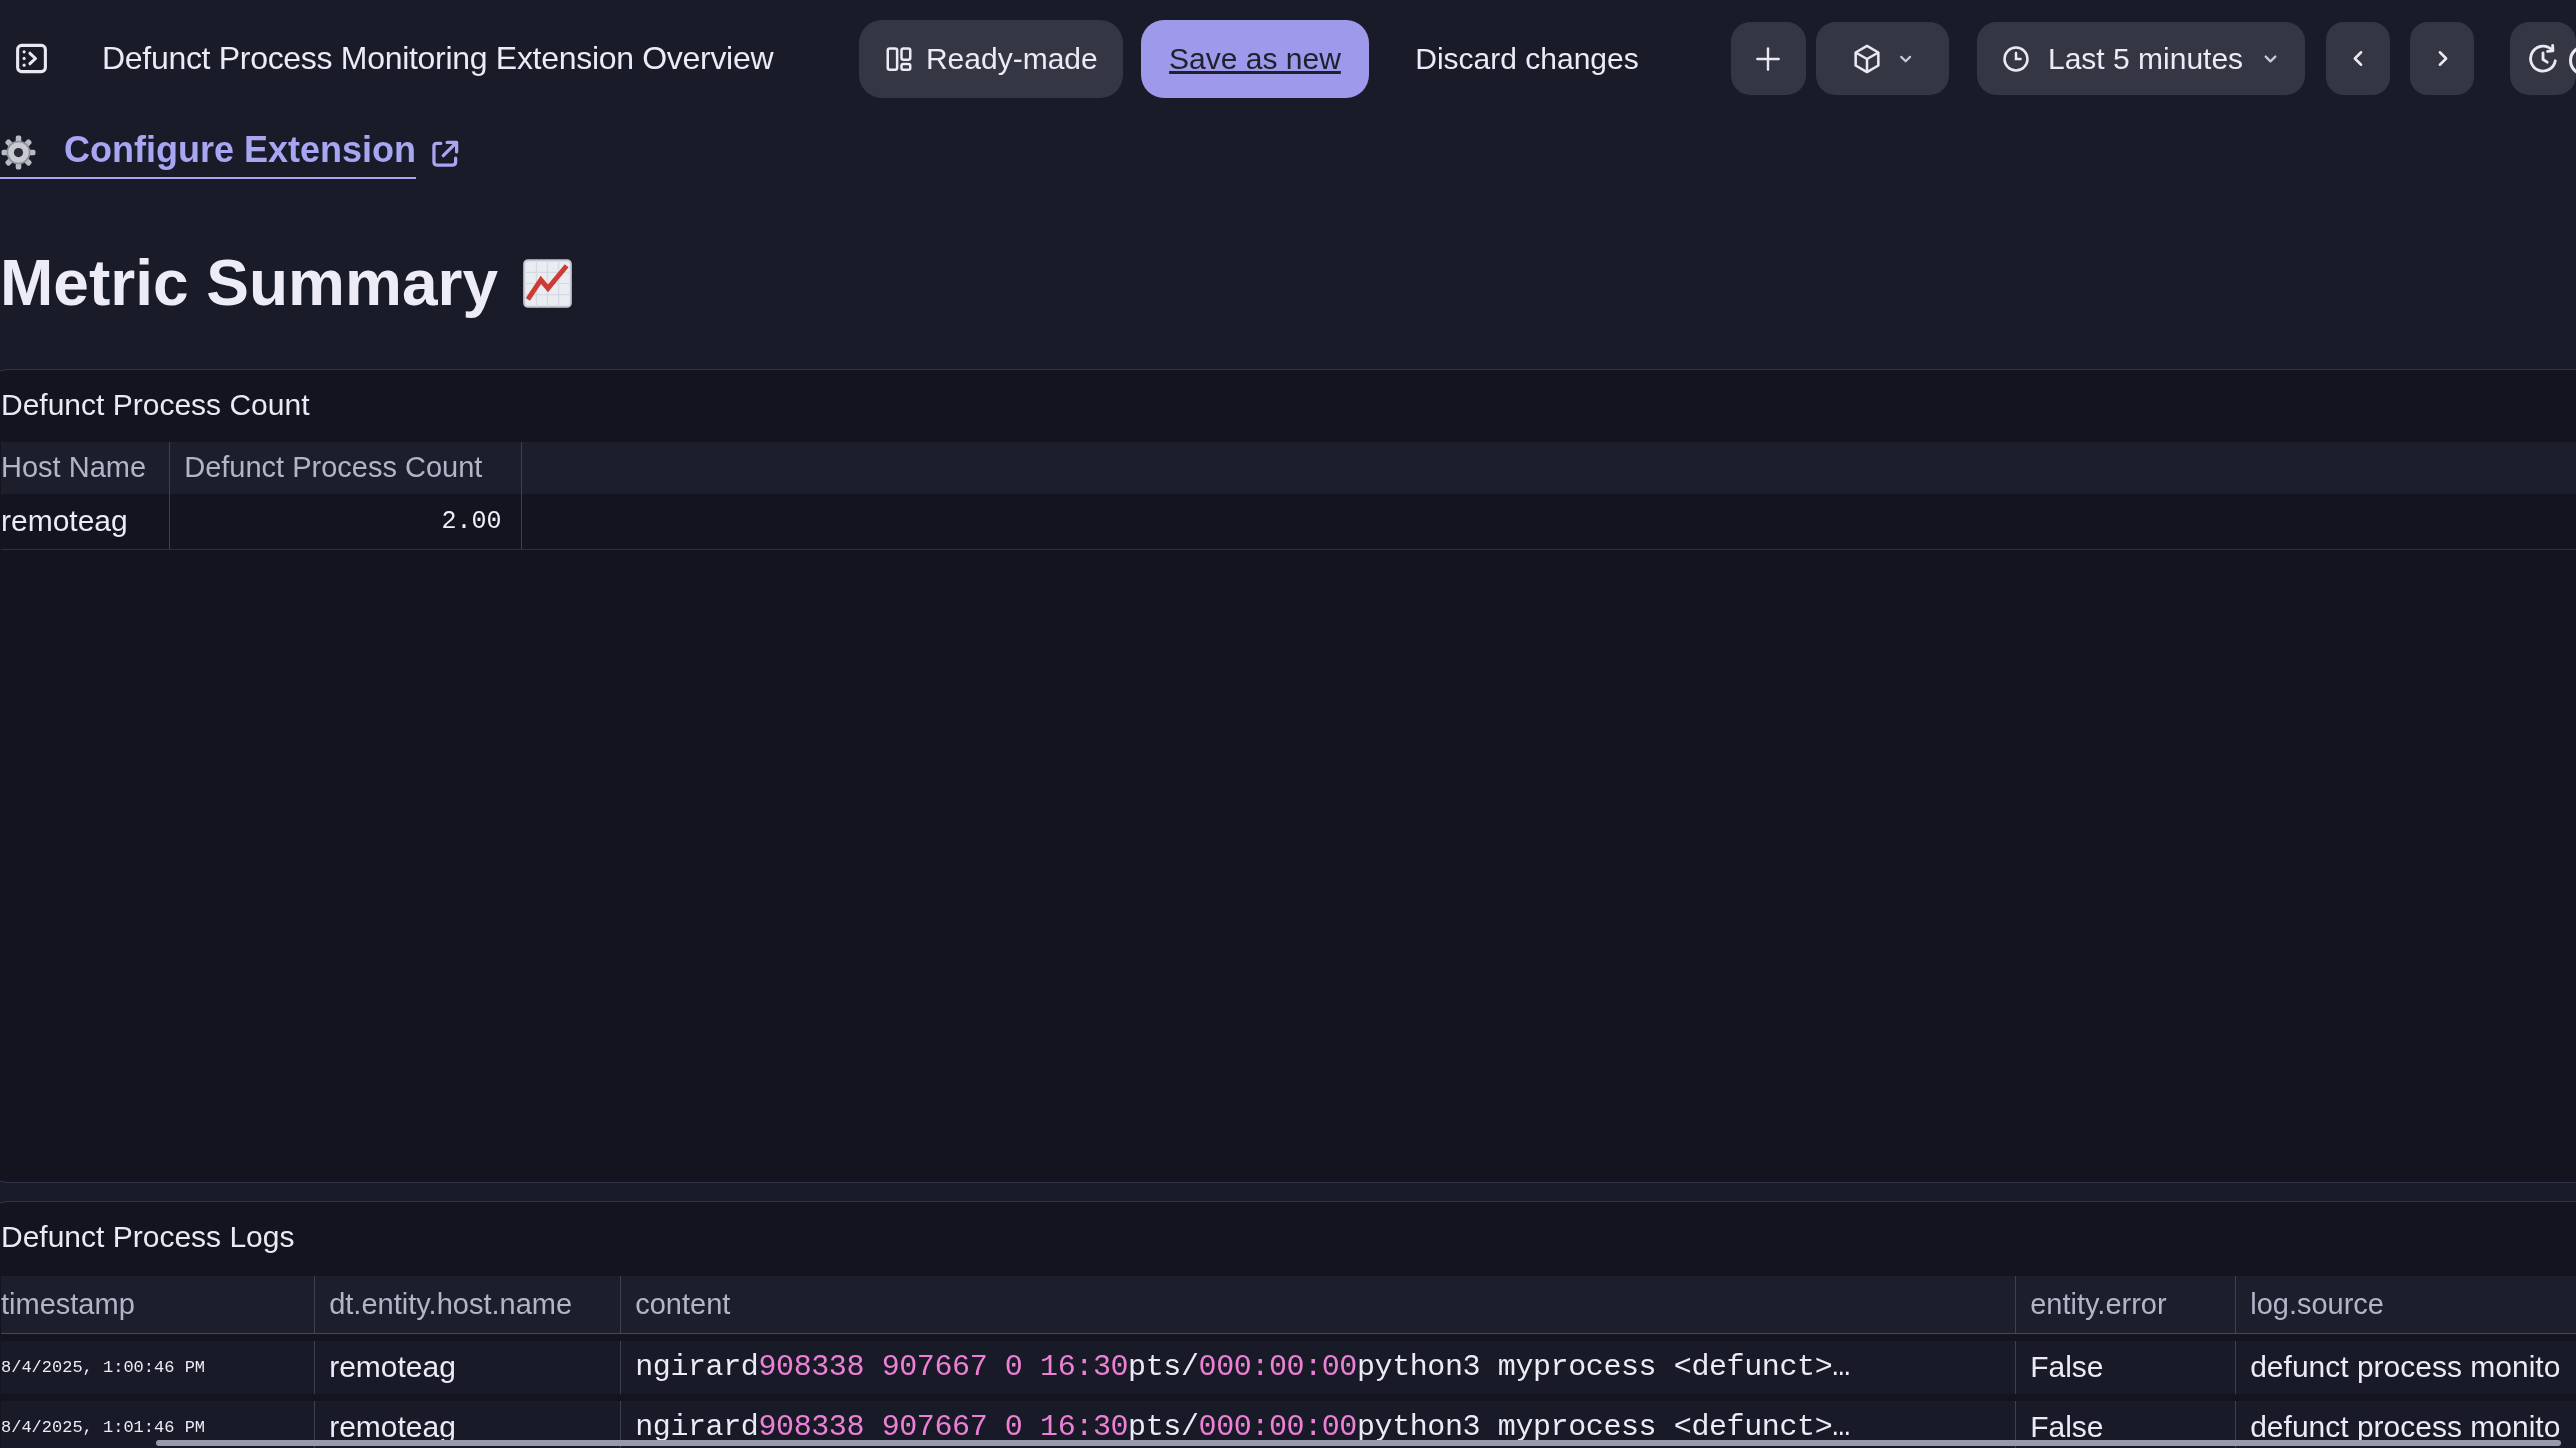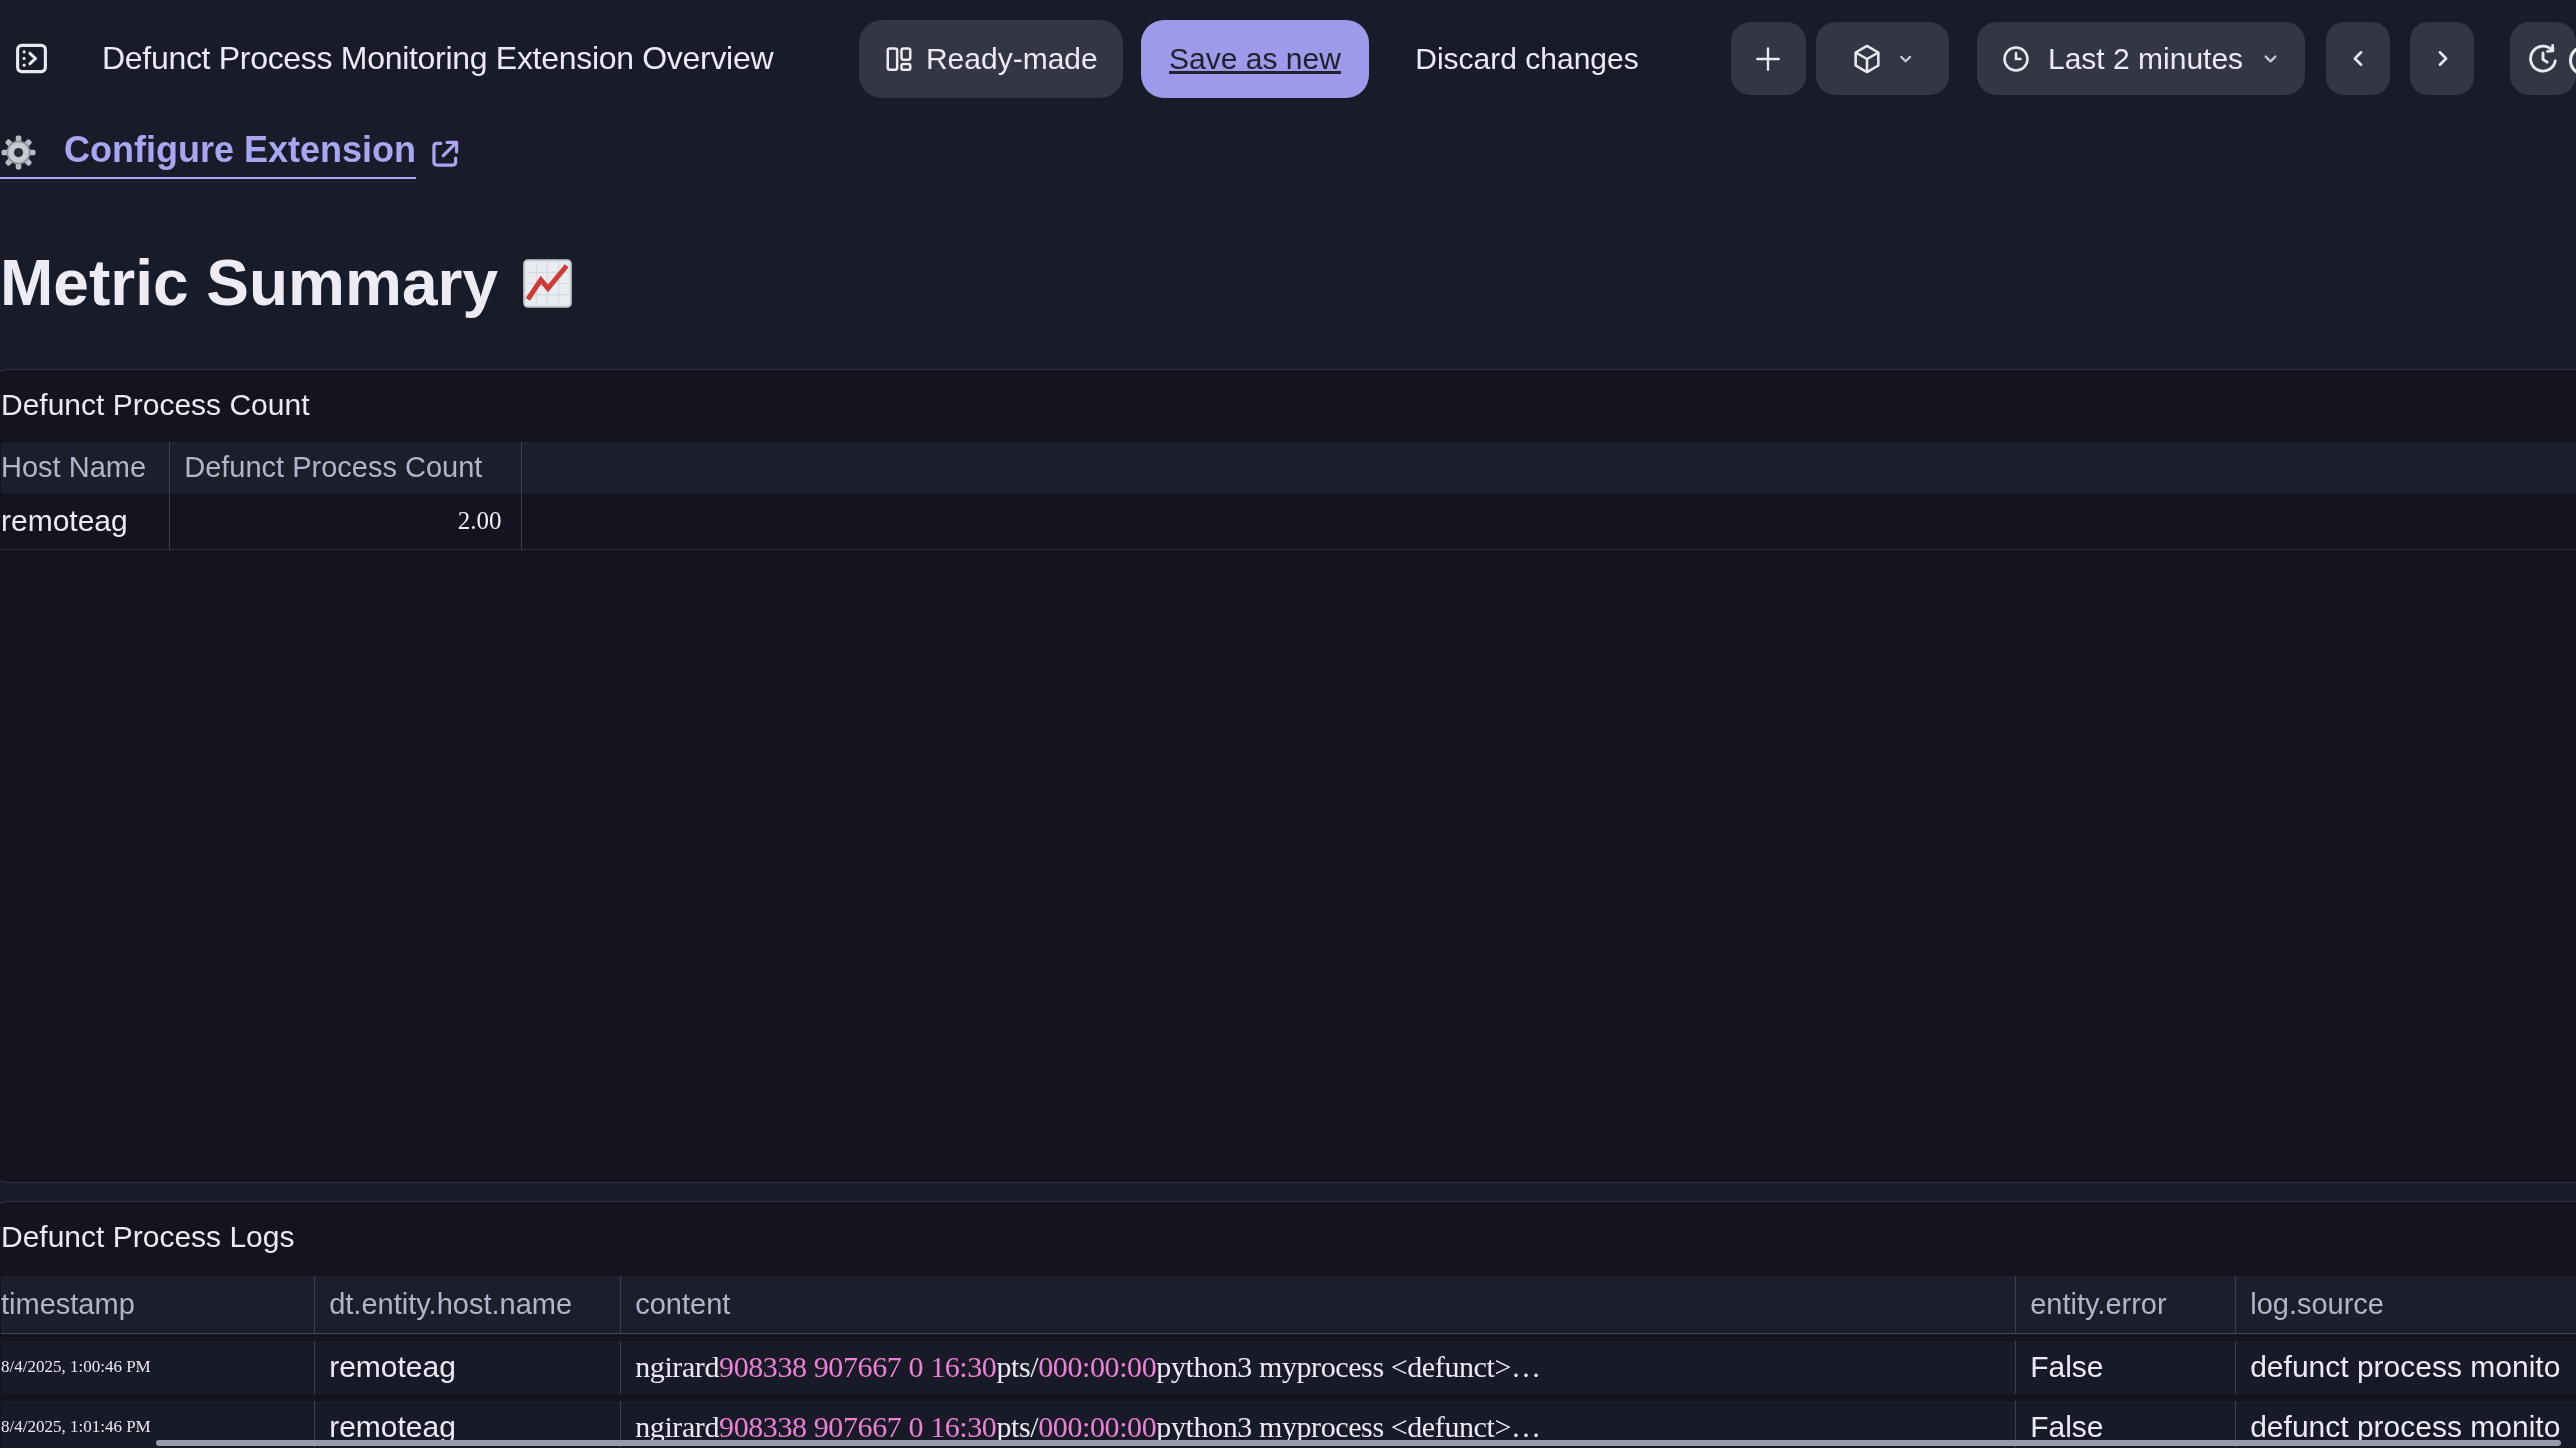--- a/index.html
+++ b/index.html
@@ -59,21 +59,21 @@
   #logs-panel{margin-top:18px;height:373px;}
   .panel-title{font-size:30px;font-weight:500;color:#eaeaf4;}
 
   
   .trow{display:flex;align-items:center;}
   .thead{background:var(--band);color:var(--muted);font-size:29px;}
   .cell{box-sizing:border-box;height:100%;display:flex;align-items:center;
         padding-left:14.2px;overflow:hidden;white-space:nowrap;}
   .cell.first{padding-left:0;}
   .cell.sep{border-right:1.8px solid var(--sep);}
-  .mono{font-family:Liberation Serif, serif;}
+  .mono{font-family:Liberation Mono, monospace;}
 
   
   #metric-table{margin-top:19.6px;}
   .metric-head{height:52px;}
   .metric-row{height:55px;border-bottom:1.8px solid #2c2d3e;font-size:30px;color:var(--text);}
   .mc1{width:169px;} .mc2{width:352px;} .mfill{flex:1;}
   .count-cell{justify-content:flex-end;padding-right:19.6px;font-size:25px;color:#f0eff8;}
 
   
   #logs-table{margin-top:21.3px;}
@@ -151,21 +151,21 @@
         </span>
       </button>
 
       <button class="time-btn">
         <span>
           <svg width="32" height="32" viewBox="0 0 24 24" fill="none" stroke="#e9e9f4" stroke-width="1.9" stroke-linecap="round">
             <circle cx="12" cy="12" r="8.6"></circle>
             <polyline points="12,7.6 12,12 15.4,12"></polyline>
           </svg>
         </span>
-        <span>Last 2 minutes</span>
+        <span>Last 5 minutes</span>
         <span>
           <svg width="23" height="23" viewBox="0 0 24 24" fill="none" stroke="#c7c9da" stroke-width="2.4" stroke-linecap="round" stroke-linejoin="round">
             <polyline points="7,10 12,15 17,10"></polyline>
           </svg>
         </span>
       </button>
 
       <button class="sq" id="prev-btn">
         <span>
           <svg width="25" height="25" viewBox="0 0 24 24" fill="none" stroke="#e9e9f4" stroke-width="2.4" stroke-linecap="round" stroke-linejoin="round">

